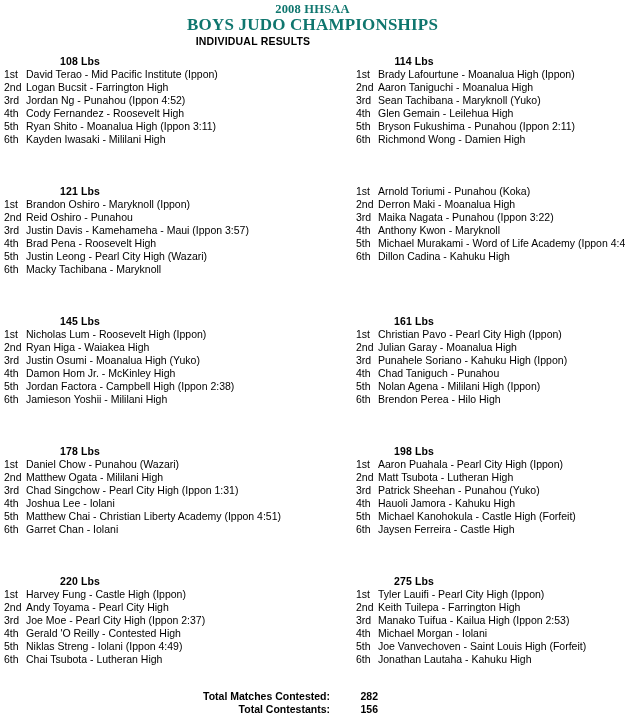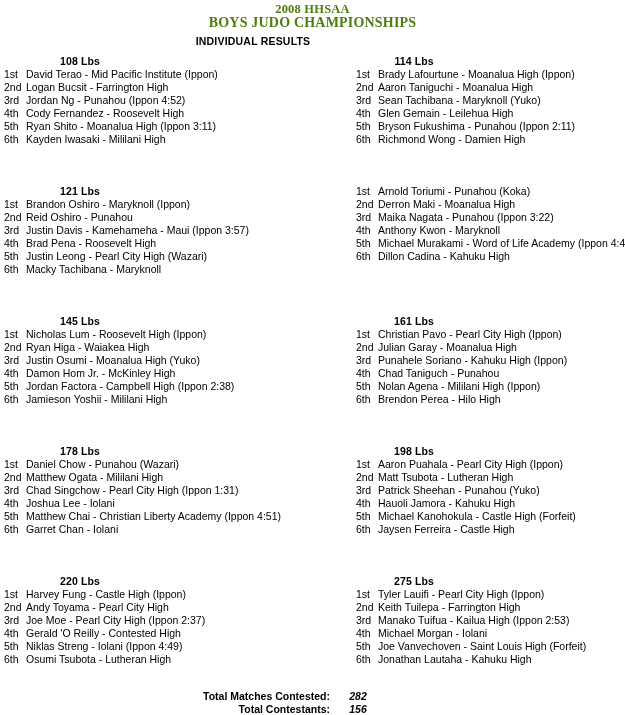--- a/index.html
+++ b/index.html
@@ -18,24 +18,24 @@
   }
 
   
   .doc-title {
     position: absolute;
     left: 0;
     width: 625px;
     text-align: center;
     font-family: "Liberation Serif", serif;
     font-weight: bold;
-    color: #4d7c0f;
+    color: #0f766e;
   }
   #title-line-1 { top: 2px;  font-size: 12.5px; letter-spacing: 0.2px; }
-  #title-line-2 { top: 15px; font-size: 14px;   letter-spacing: 0.2px; }
+  #title-line-2 { top: 15px; font-size: 17px;   letter-spacing: 0.2px; }
 
   #subtitle {
     position: absolute;
     left: 0;
     top: 35px;
     width: 506px;
     text-align: center;
     font-family: "Liberation Sans", sans-serif;
     font-weight: bold;
     font-size: 10.5px;
@@ -109,23 +109,22 @@
   }
   .total-label {
     display: inline-block;
     width: 330px;
     text-align: right;
     padding-right: 0px;
   }
   .total-value {
     display: inline-block;
     width: 40px;
-    text-align: center;
+    text-align: right;
     padding-left: 8px;
-    font-style: italic;
   }
 </style>
 </head>
 <body>
 
 <div id="title-line-1" class="doc-title">2008 HHSAA</div>
 <div id="title-line-2" class="doc-title">BOYS JUDO CHAMPIONSHIPS</div>
 <div id="subtitle">INDIVIDUAL RESULTS</div>
 
 <div id="results-area">
@@ -217,21 +216,21 @@
       </ul>
     </div>
     <div class="weight-group col-left" style="top: 575px;">
       <div class="group-heading">220 Lbs</div>
       <ul class="placing-list">
         <li class="placing-row"><span class="place">1st</span><span class="place-name">Harvey Fung - Castle High (Ippon)</span></li>
         <li class="placing-row"><span class="place">2nd</span><span class="place-name">Andy Toyama - Pearl City High</span></li>
         <li class="placing-row"><span class="place">3rd</span><span class="place-name">Joe Moe - Pearl City High  (Ippon 2:37)</span></li>
         <li class="placing-row"><span class="place">4th</span><span class="place-name">Gerald 'O Reilly - Contested High</span></li>
         <li class="placing-row"><span class="place">5th</span><span class="place-name">Niklas Streng - Iolani  (Ippon 4:49)</span></li>
-        <li class="placing-row"><span class="place">6th</span><span class="place-name">Osumi Tsubota - Lutheran High</span></li>
+        <li class="placing-row"><span class="place">6th</span><span class="place-name">Chai Tsubota - Lutheran High</span></li>
       </ul>
     </div>
     <div class="weight-group col-right" style="top: 575px;">
       <div class="group-heading">275 Lbs</div>
       <ul class="placing-list">
         <li class="placing-row"><span class="place">1st</span><span class="place-name">Tyler Lauifi - Pearl City High  (Ippon)</span></li>
         <li class="placing-row"><span class="place">2nd</span><span class="place-name">Keith Tuilepa - Farrington High</span></li>
         <li class="placing-row"><span class="place">3rd</span><span class="place-name">Manako Tuifua - Kailua High  (Ippon 2:53)</span></li>
         <li class="placing-row"><span class="place">4th</span><span class="place-name">Michael Morgan - Iolani</span></li>
         <li class="placing-row"><span class="place">5th</span><span class="place-name">Joe Vanvechoven - Saint Louis High  (Forfeit)</span></li>

